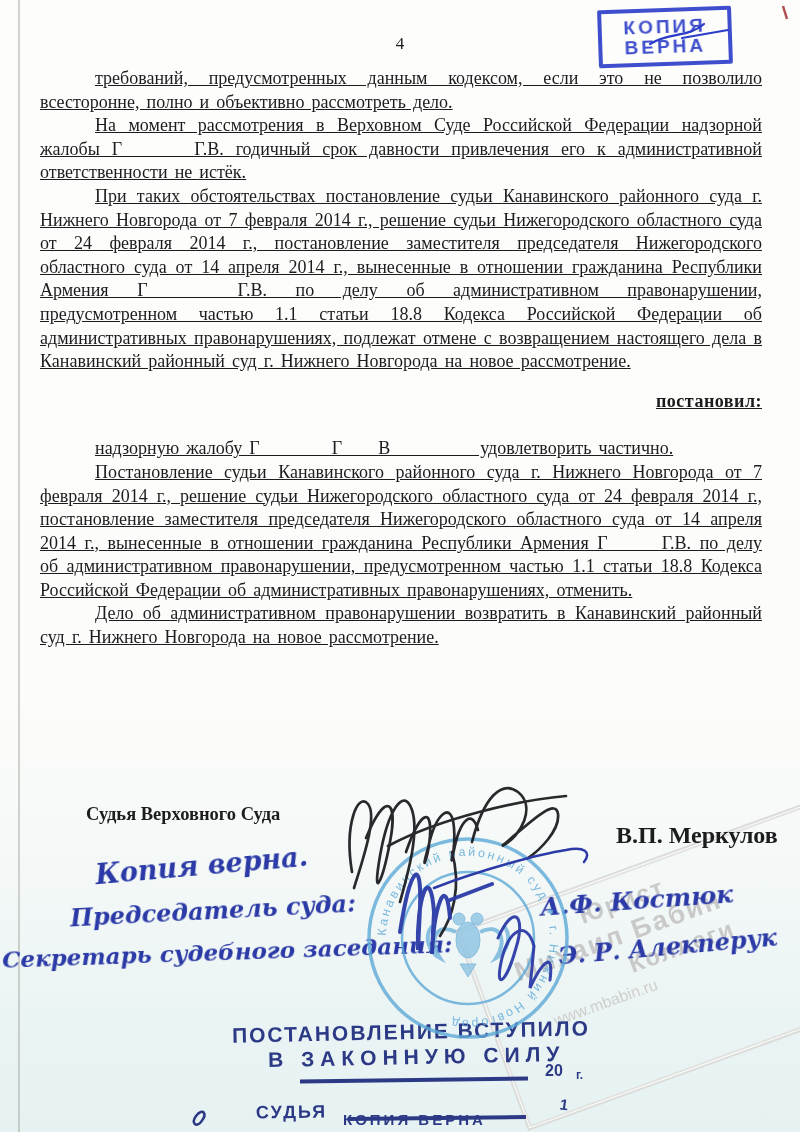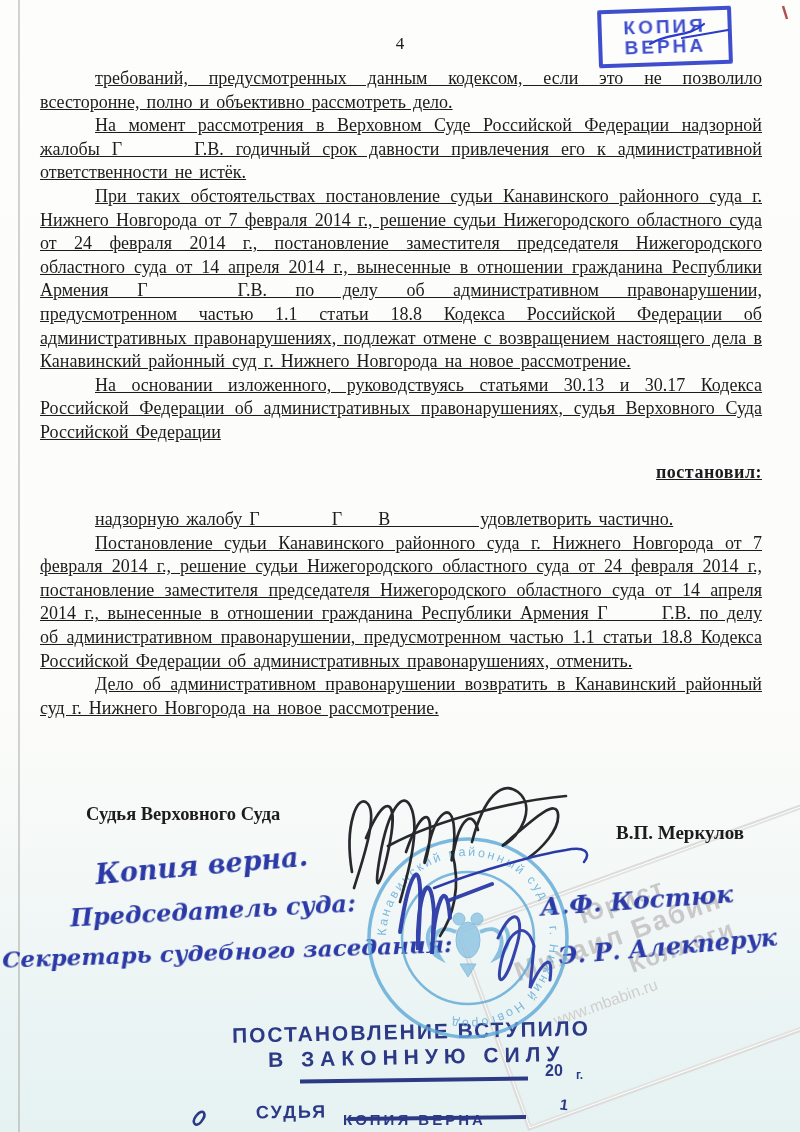--- a/index.html
+++ b/index.html
@@ -10,21 +10,21 @@
   }
   .edge-shadow{position:absolute;left:18px;top:0;bottom:0;width:2px;background:rgba(160,160,150,.45);}
   .page-number{position:absolute;left:0;right:0;top:34px;text-align:center;font-size:17px;z-index:2;}
   
   .text-col{position:absolute;left:40px;top:67px;width:722px;z-index:2;
     font-size:18px;line-height:23.6px;text-align:justify;word-spacing:2.6px;text-decoration:underline;}
   .text-col p{margin:0;text-indent:55px;}
   .res-heading{margin:16px 0 24px 0 !important;text-indent:0 !important;text-align:right;font-weight:bold;letter-spacing:.5px;}
   
   .sig-left{position:absolute;left:38px;top:802px;z-index:2;font-weight:bold;font-size:18.5px;line-height:25px;margin-left:48px;}
-  .sig-name{position:absolute;left:616px;top:822px;z-index:2;font-weight:bold;font-size:19px;}
+  .sig-name{position:absolute;left:616px;top:822px;z-index:2;font-weight:bold;font-size:24px;}
   
   .stamp-top{position:absolute;left:598px;top:8px;width:126px;height:50px;z-index:5;
     border:4px solid #2b3cc8;border-radius:2px;transform:rotate(-2deg);
     display:flex;flex-direction:column;align-items:center;justify-content:center;
     color:#2b3cc8;font-family:"Liberation Sans",sans-serif;font-weight:bold;
     font-size:19px;line-height:20px;letter-spacing:3px;opacity:.9;filter:blur(.3px);}
   
   .hand{position:absolute;z-index:6;color:#2b3aa6;font-family:"DejaVu Serif",serif;
     font-style:italic;font-weight:600;white-space:nowrap;filter:blur(.2px);}
   .hw-copy{left:95px;top:850px;font-size:27px;transform:rotate(-5deg);}
@@ -76,21 +76,20 @@
 
   <div class="stamp-top">
     <span>КОПИЯ</span>
     <span>ВЕРНА</span>
   </div>
 
   <div class="text-col">
     <p>требований, предусмотренных данным кодексом, если это не позволило всесторонне, полно и объективно рассмотреть дело.</p>
     <p>На момент рассмотрения в Верховном Суде Российской Федерации надзорной жалобы Г    Г.В. годичный срок давности привлечения его к административной ответственности не истёк.</p>
     <p>При таких обстоятельствах постановление судьи Канавинского районного суда г. Нижнего Новгорода от 7 февраля 2014 г., решение судьи Нижегородского областного суда от 24 февраля 2014 г., постановление заместителя председателя Нижегородского областного суда от 14 апреля 2014 г., вынесенные в отношении гражданина Республики Армения Г     Г.В. по делу об административном правонарушении, предусмотренном частью 1.1 статьи 18.8 Кодекса Российской Федерации об административных правонарушениях, подлежат отмене с возвращением настоящего дела в Канавинский районный суд г. Нижнего Новгорода на новое рассмотрение.</p>
-    <p>На основании изложенного, руководствуясь статьями 30.13 и 30.17 Кодекса Российской Федерации об административных правонарушениях, судья Верховного Суда Российской Федерации</p>
     <p class="res-heading">постановил:</p>
     <p>надзорную жалобу Г    Г  В     удовлетворить частично.</p>
     <p>Постановление судьи Канавинского районного суда г. Нижнего Новгорода от 7 февраля 2014 г., решение судьи Нижегородского областного суда от 24 февраля 2014 г., постановление заместителя председателя Нижегородского областного суда от 14 апреля 2014 г., вынесенные в отношении гражданина Республики Армения Г   Г.В. по делу об административном правонарушении, предусмотренном частью 1.1 статьи 18.8 Кодекса Российской Федерации об административных правонарушениях, отменить.</p>
     <p>Дело об административном правонарушении возвратить в Канавинский районный суд г. Нижнего Новгорода на новое рассмотрение.</p>
   </div>
 
   <div class="sig-left">
     <div>Судья Верховного Суда</div>
   </div>
   <div class="sig-name">В.П. Меркулов</div>

